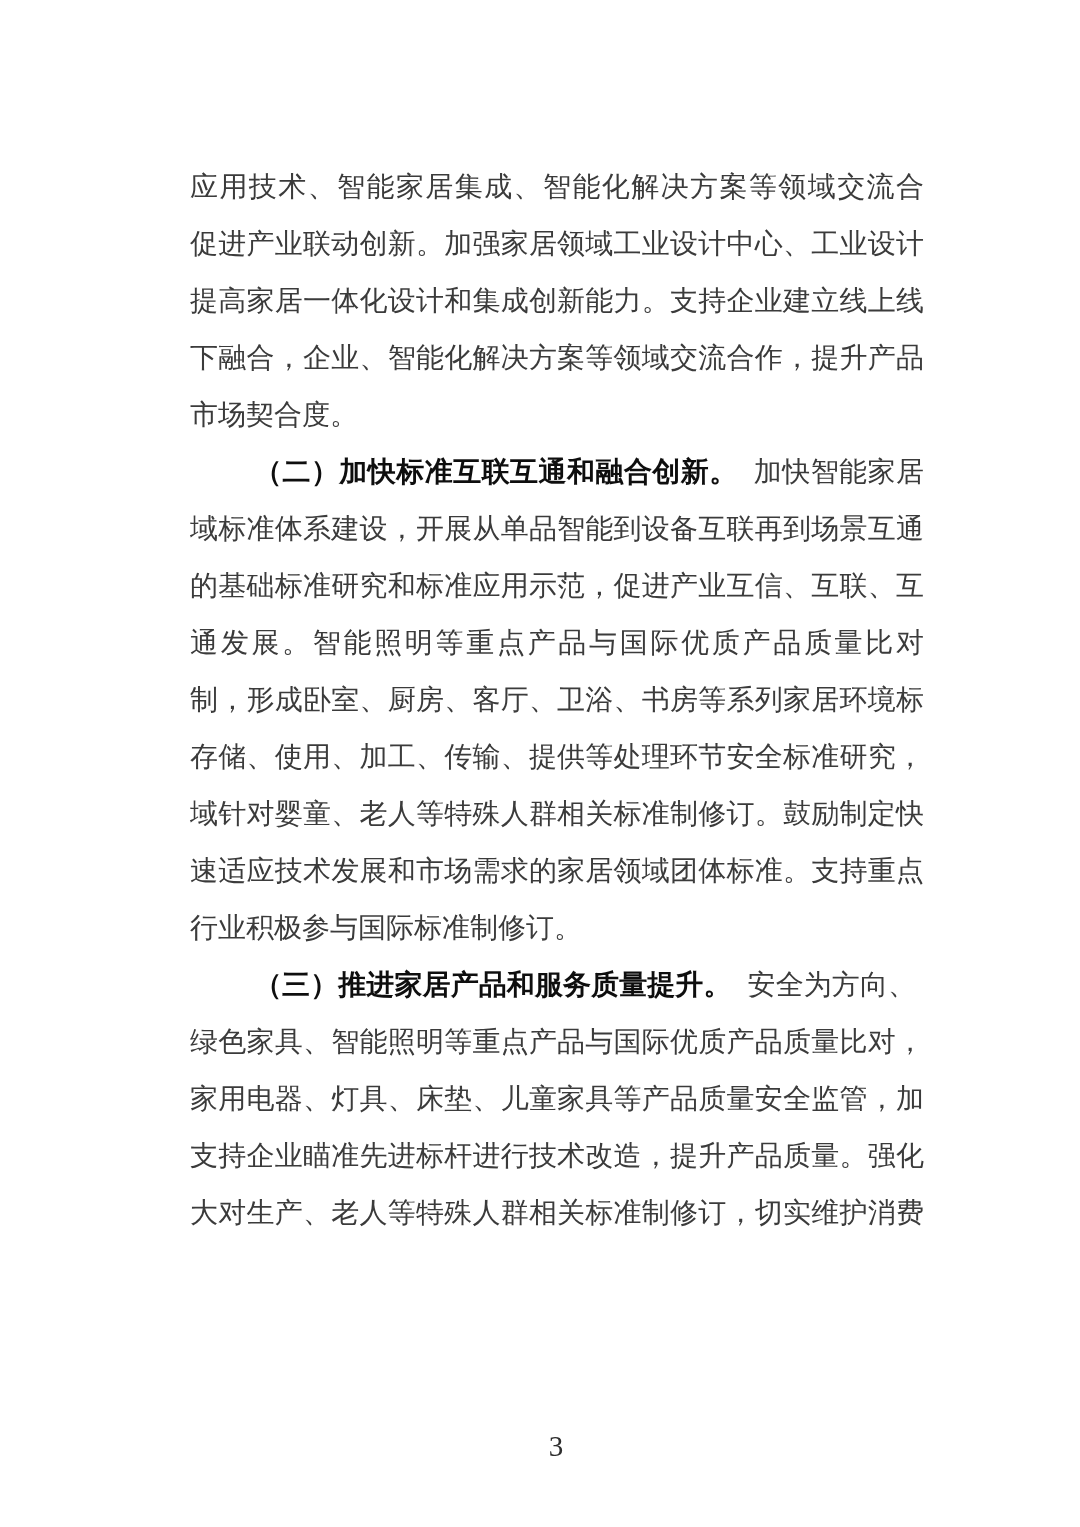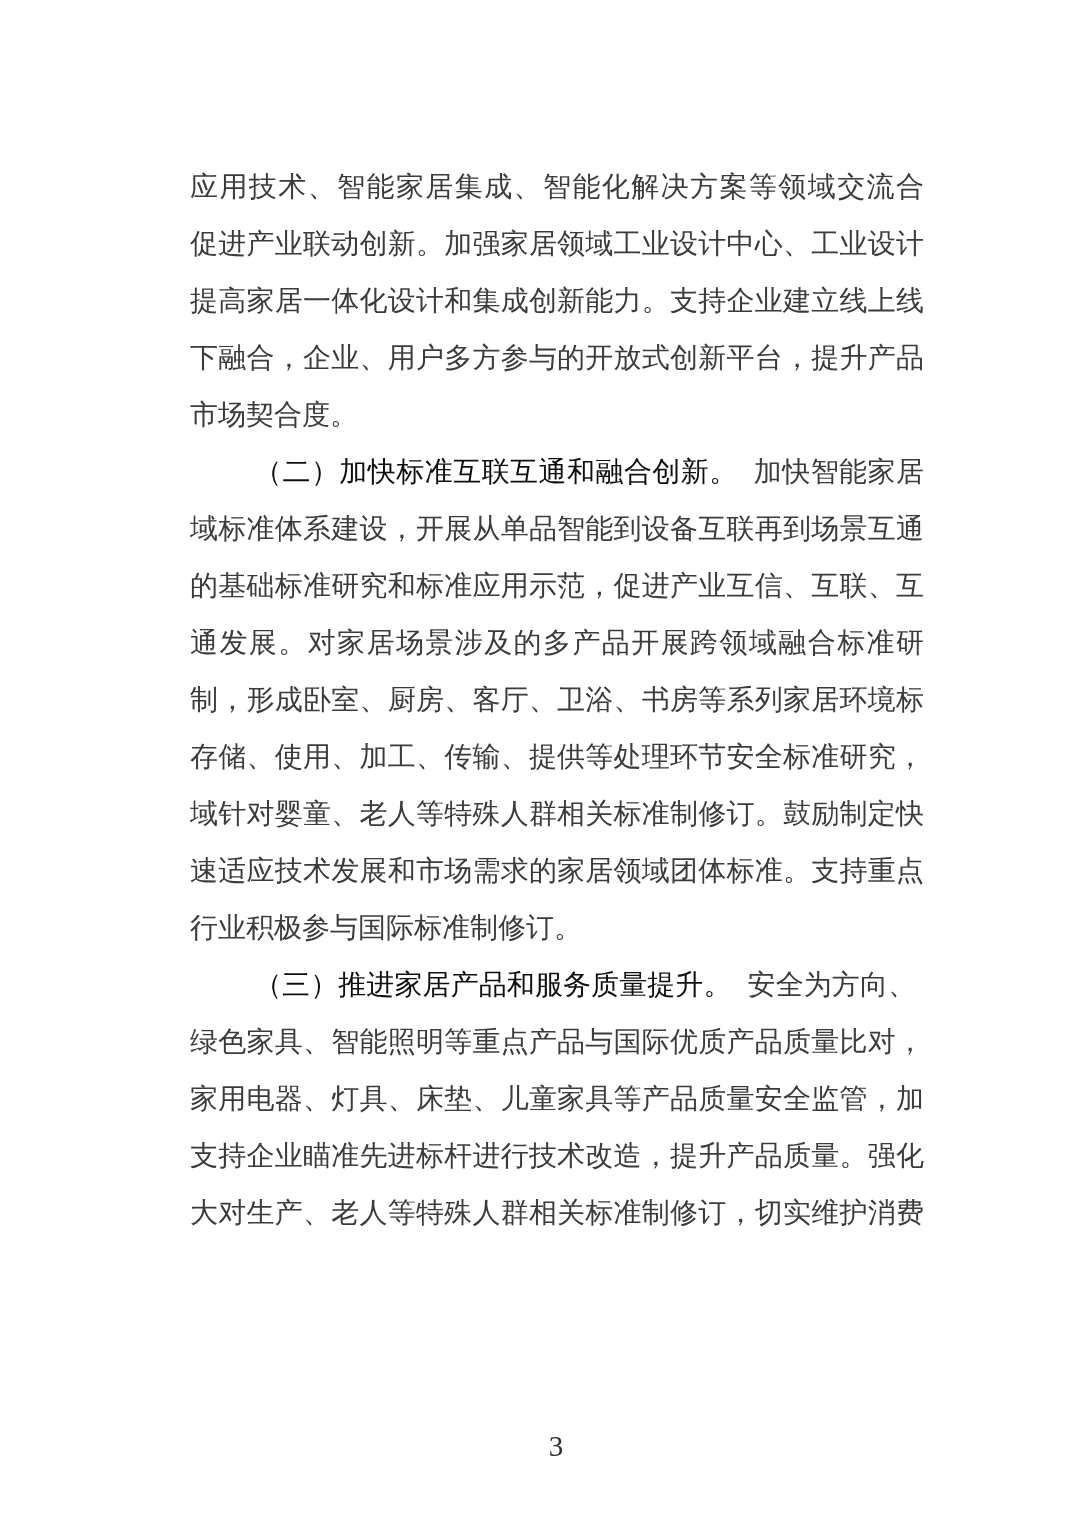--- a/index.html
+++ b/index.html
@@ -29,21 +29,21 @@
     overflow: hidden;
   }
   .line.para-end {
     text-align-last: left;
   }
   .line.indent {
     text-indent: 56px;
   }
   .lead {
     font-family: "Liberation Sans", sans-serif;
-    font-weight: 400;
+    font-weight: 700;
     color: var(--heading-text, #0e0e0e);
   }
   .page-number {
     position: absolute;
     left: 0; top: 1402px;
     width: 100%;
     text-align: center;
     font-size: 29px;
     line-height: 40px;
     color: #2e2e2e;
@@ -51,27 +51,27 @@
   }
 </style>
 </head>
 <body>
 
 <div class="page">
   <div class="text-block">
     <div class="line">应用技术、智能家居集成、智能化解决方案等领域交流合作，</div>
     <div class="line">促进产业联动创新。加强家居领域工业设计中心、工业设计</div>
     <div class="line">提高家居一体化设计和集成创新能力。支持企业建立线上线</div>
-    <div class="line">下融合，企业、用户多方参与的开放式创新平台，提升产品</div>
+    <div class="line">下融合，企业、智能化解决方案等领域交流合作，提升产品</div>
     <div class="line para-end">市场契合度。</div>
 
     <div class="line indent"><span class="lead">（二）加快标准互联互通和融合创新。</span><span>加快智能家居领</span></div>
     <div class="line">域标准体系建设，开展从单品智能到设备互联再到场景互通</div>
     <div class="line">的基础标准研究和标准应用示范，促进产业互信、互联、互</div>
-    <div class="line">通发展。对家居场景涉及的多产品开展跨领域融合标准研</div>
+    <div class="line">通发展。智能照明等重点产品与国际优质产品质量比对</div>
     <div class="line">制，形成卧室、厨房、客厅、卫浴、书房等系列家居环境标</div>
     <div class="line">存储、使用、加工、传输、提供等处理环节安全标准研究，</div>
     <div class="line">域针对婴童、老人等特殊人群相关标准制修订。鼓励制定快</div>
     <div class="line">速适应技术发展和市场需求的家居领域团体标准。支持重点</div>
     <div class="line para-end">行业积极参与国际标准制修订。</div>
 
     <div class="line indent"><span class="lead">（三）推进家居产品和服务质量提升。</span><span>安全为方向、</span></div>
     <div class="line">绿色家具、智能照明等重点产品与国际优质产品质量比对，</div>
     <div class="line">家用电器、灯具、床垫、儿童家具等产品质量安全监管，加</div>
     <div class="line">支持企业瞄准先进标杆进行技术改造，提升产品质量。强化</div>

